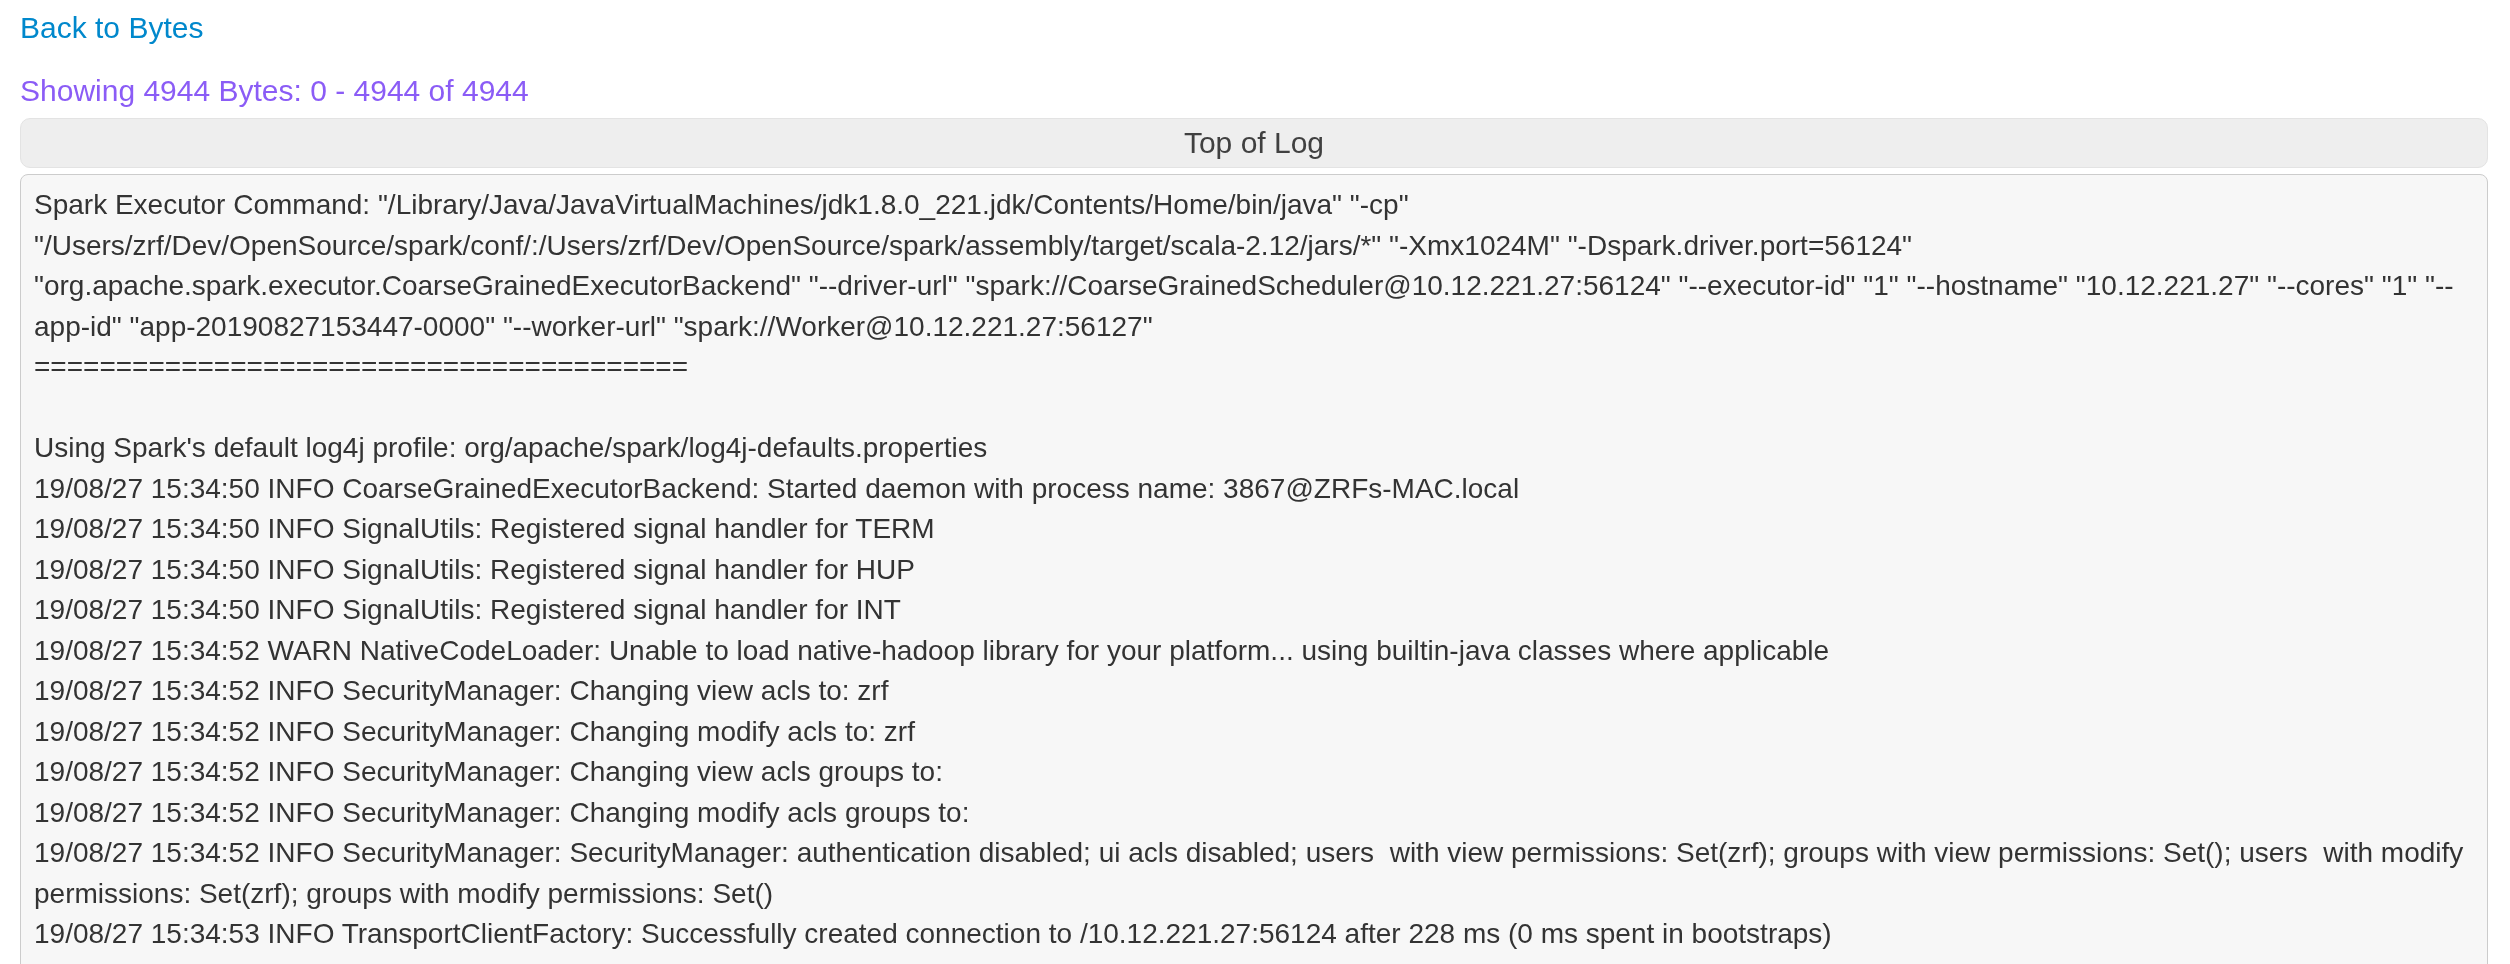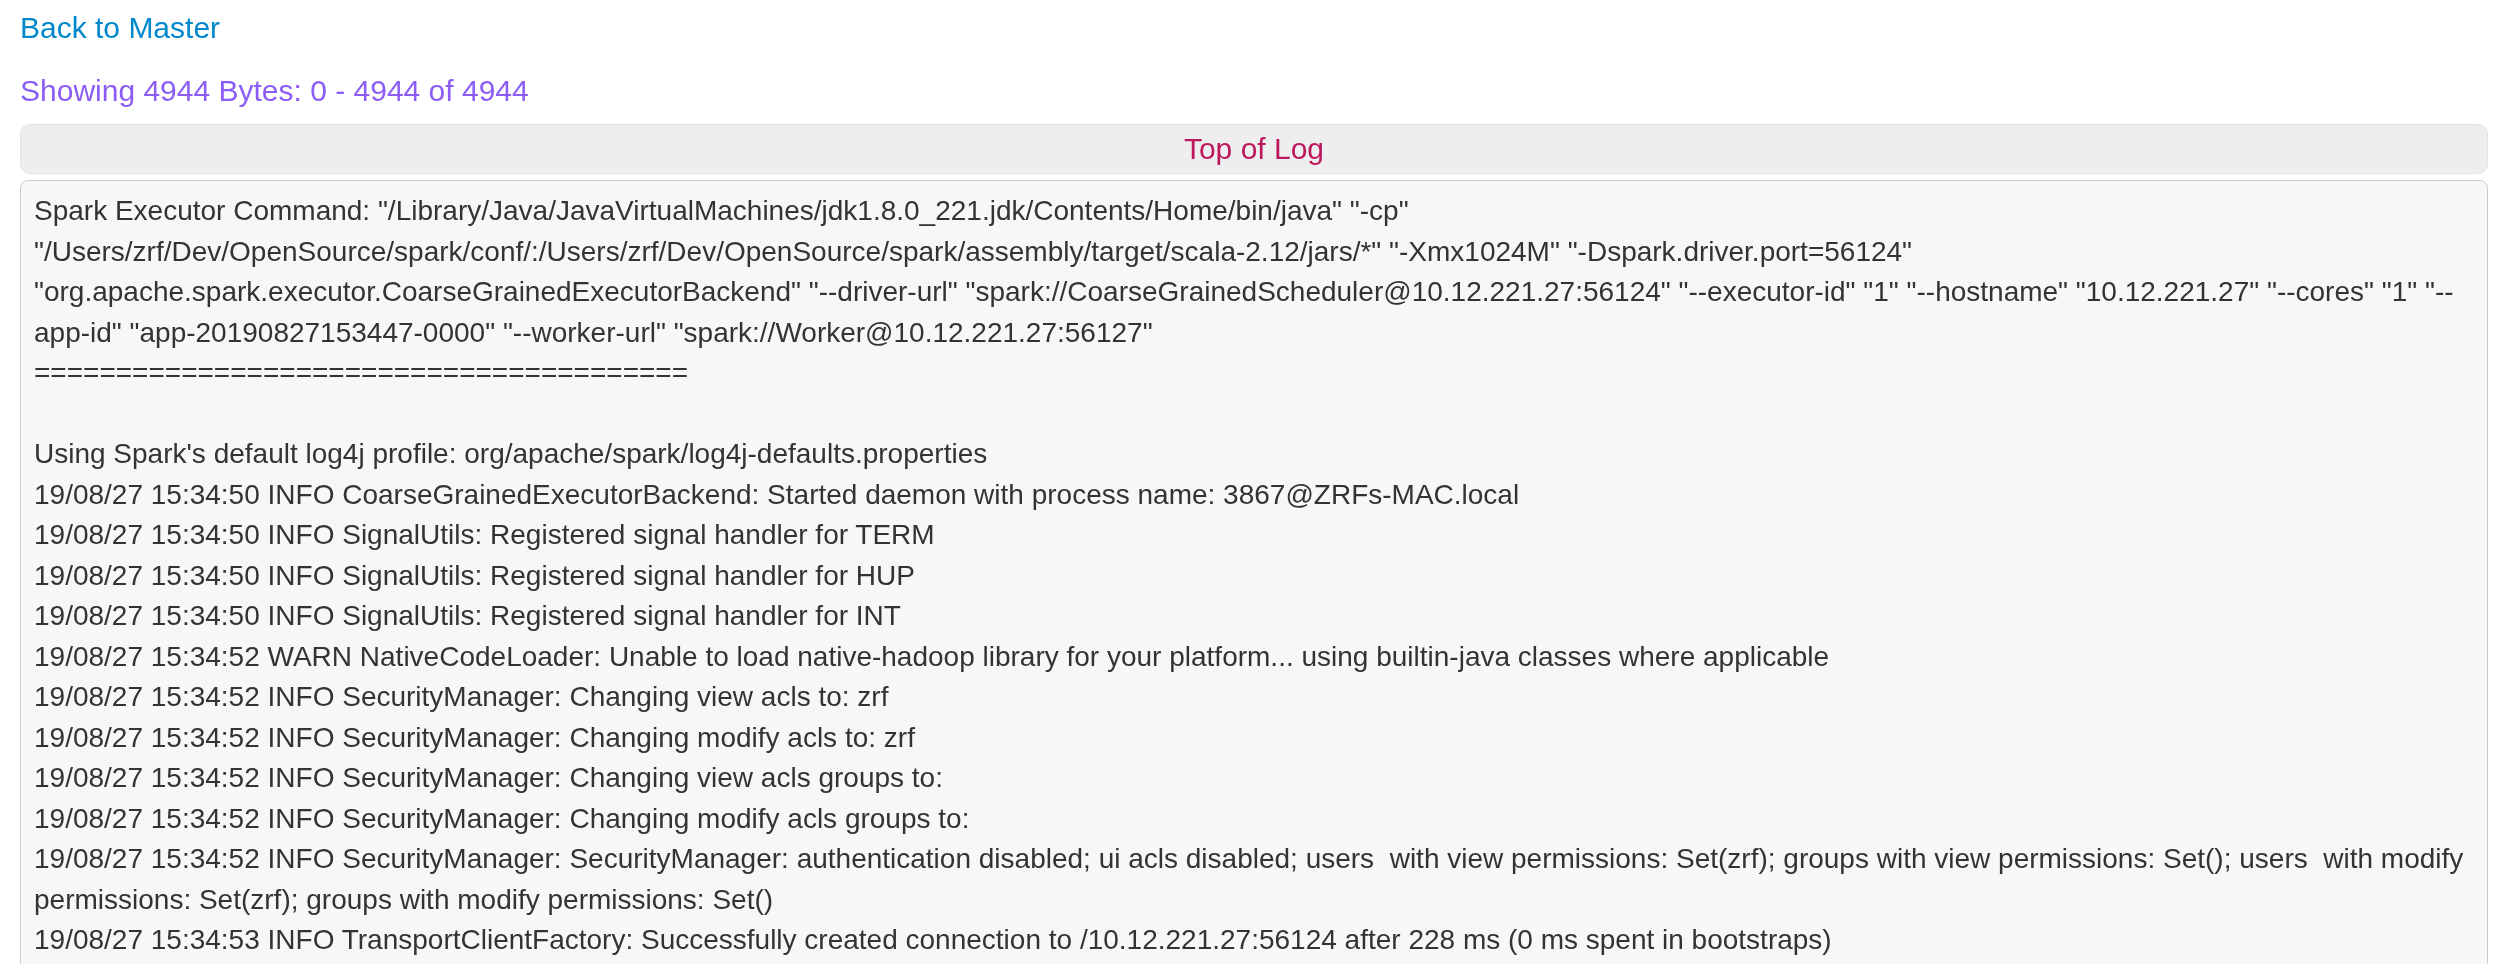--- a/index.html
+++ b/index.html
@@ -25,28 +25,28 @@
     text-decoration: none;
     cursor: pointer;
   }
   .byte-range {
     margin-top: 27px;
     font-size: 30px;
     line-height: 36px;
     color: #8b5cf6;
   }
   .log-alert {
-    margin-top: 15px;
+    margin-top: 9px;
     height: 50px;
     line-height: 48px;
     background: #eeeeee;
     border: 1px solid #e3e3e3;
     border-radius: 10px;
     text-align: center;
-    color: #be185d;
+    color: #404040;
     font-size: 30px;
   }
   .log-box {
     margin-top: 6px;
     background: #f7f7f7;
     border: 1px solid #cccccc;
     border-radius: 8px;
     padding: 10px 14px 12px 13px;
     min-height: 840px;
   }
@@ -59,21 +59,21 @@
     white-space: pre-wrap;
     overflow-wrap: break-word;
     word-break: normal;
   }
 </style>
 </head>
 <body>
 
 <div class="page">
 
-  <a class="back-link">Back to Master</a>
+  <a class="back-link">Back to Bytes</a>
 
   <div class="byte-range">Showing 4944 Bytes: 0 - 4944 of 4944</div>
 
   <div class="log-alert">Top of Log</div>
 
   <div class="log-box">
     <pre class="log-text">Spark Executor Command: "/Library/Java/JavaVirtualMachines/jdk1.8.0_221.jdk/Contents/Home/bin/java" "-cp" "/Users/zrf/Dev/OpenSource/spark/conf/:/Users/zrf/Dev/OpenSource/spark/assembly/target/scala-2.12/jars/*" "-Xmx1024M" "-Dspark.driver.port=56124" "org.apache.spark.executor.CoarseGrainedExecutorBackend" "--driver-url" "spark://CoarseGrainedScheduler@10.12.221.27:56124" "--executor-id" "1" "--hostname" "10.12.221.27" "--cores" "1" "--app-id" "app-20190827153447-0000" "--worker-url" "spark://Worker@10.12.221.27:56127"
 ========================================
 
 Using Spark's default log4j profile: org/apache/spark/log4j-defaults.properties

